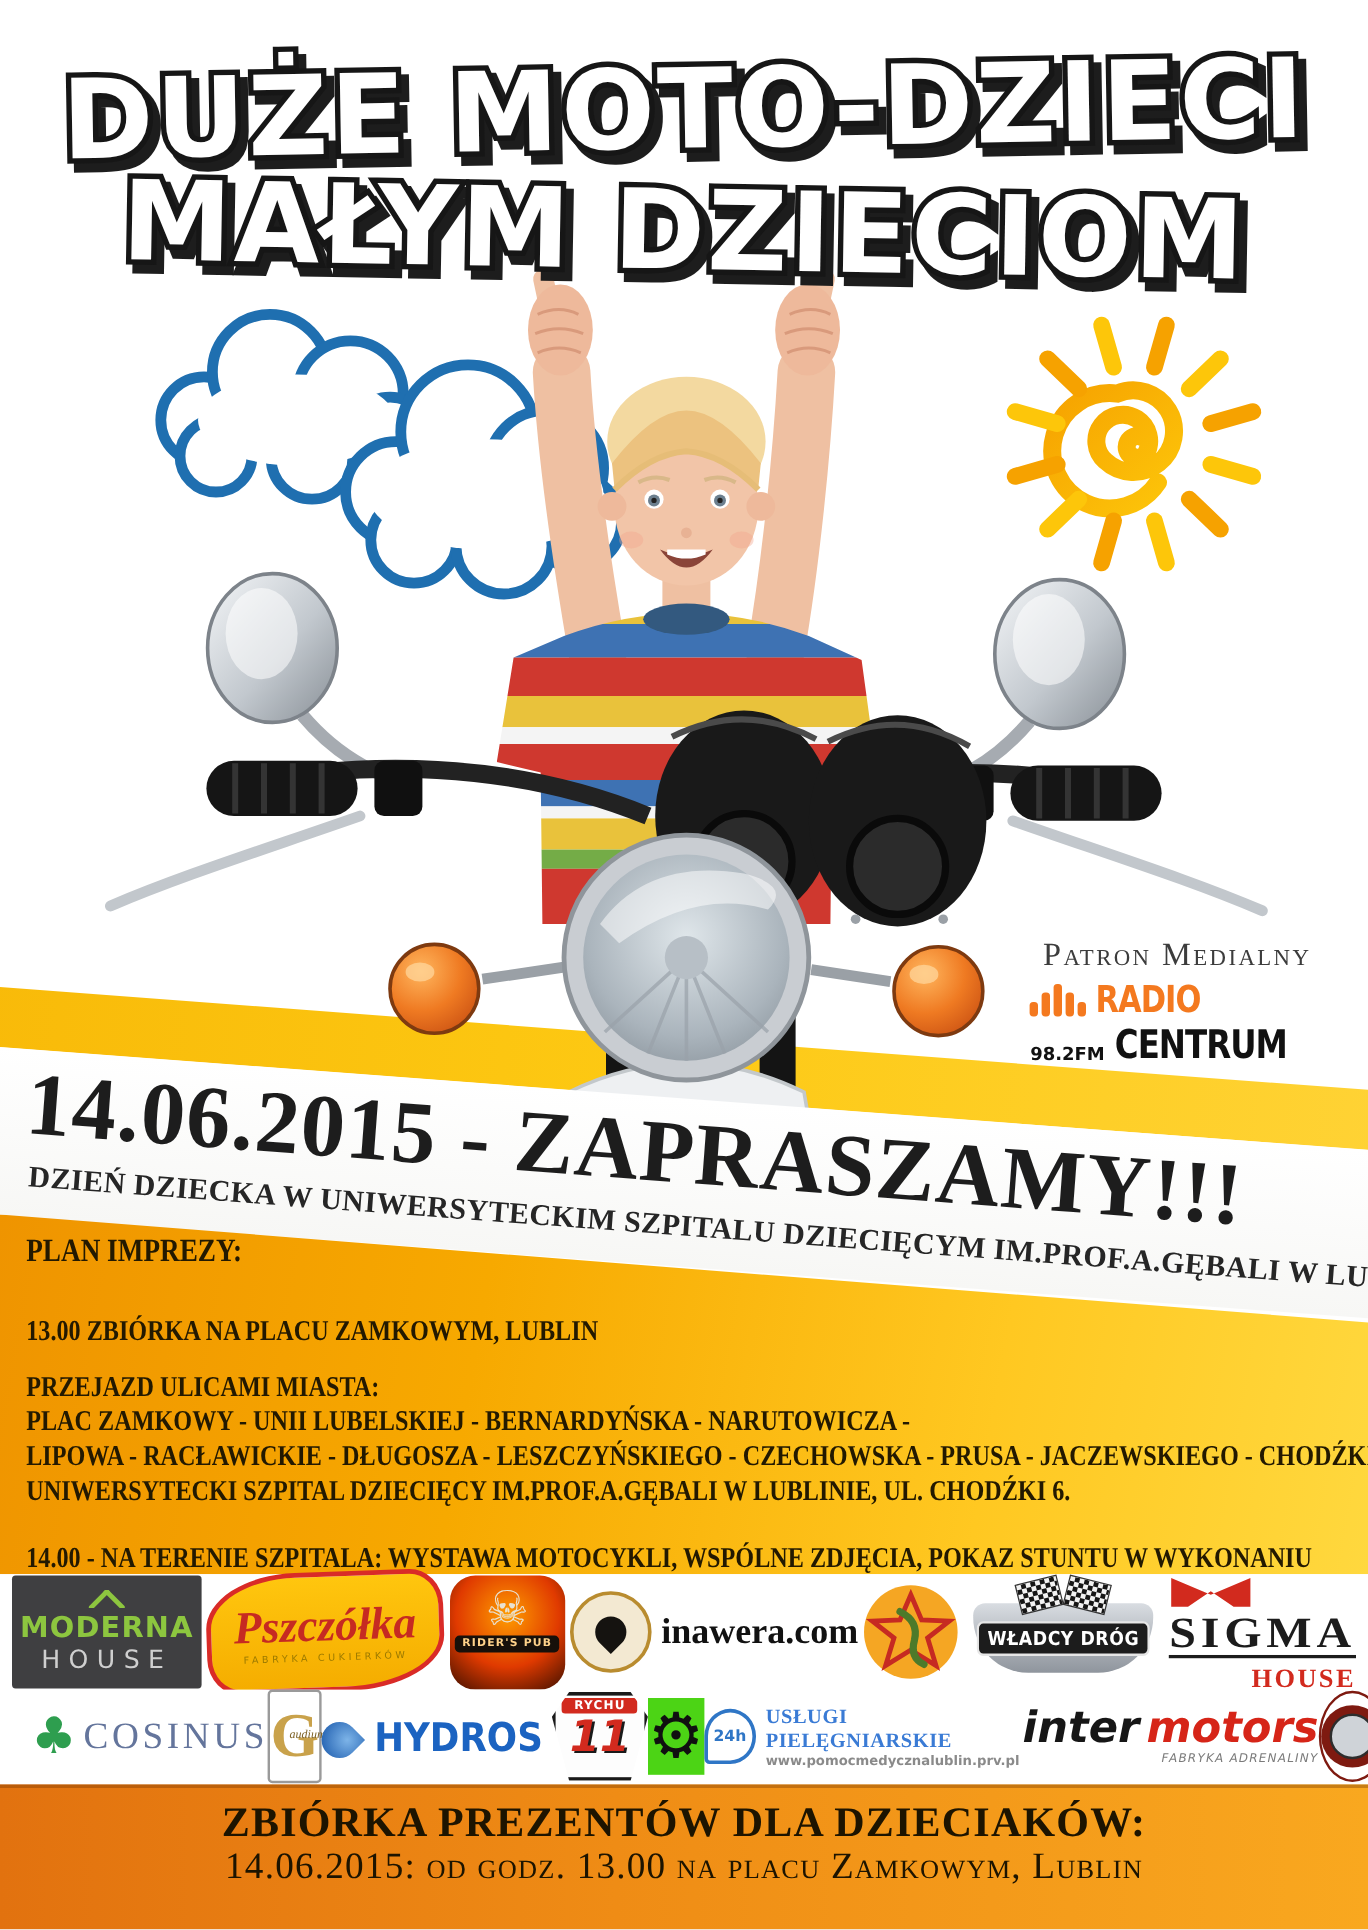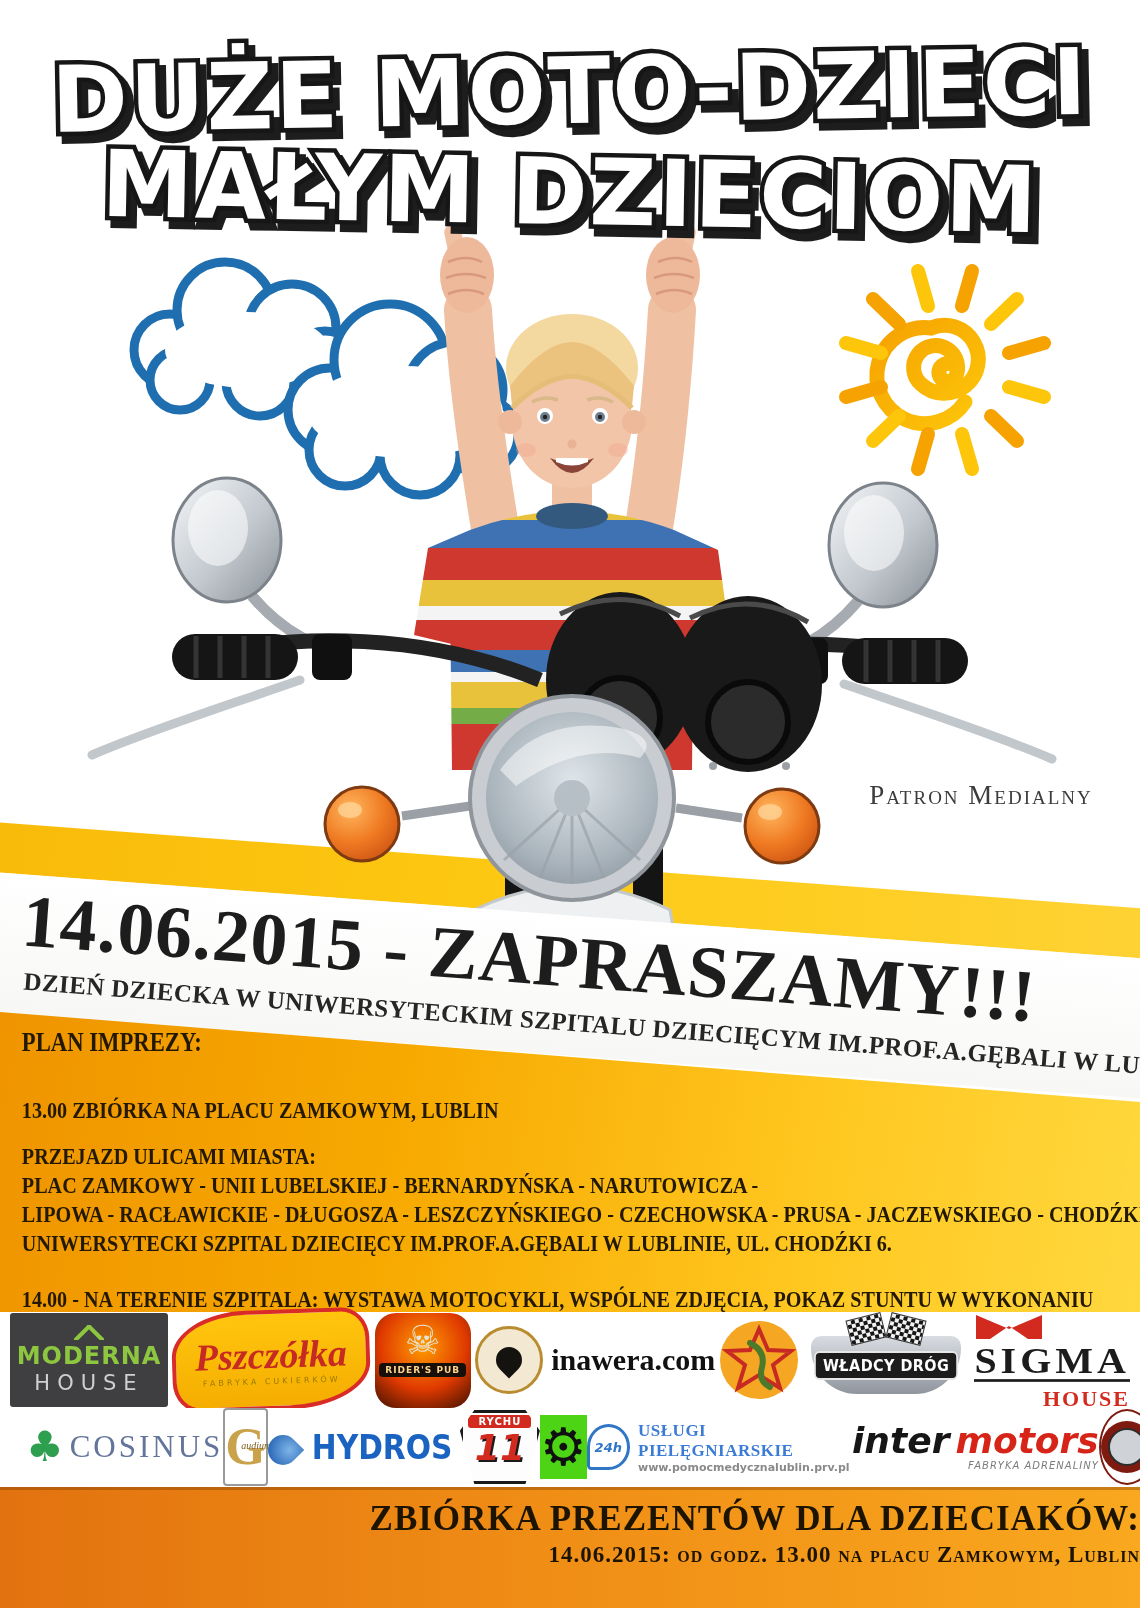--- a/index.html
+++ b/index.html
@@ -121,21 +121,21 @@
   .rychu-banner{background:#d22a1e;color:#fff;font-family:"DejaVu Sans",sans-serif;font-weight:bold;
                 font-size:10px;padding:1px 10px;margin-top:2px;border-radius:3px;letter-spacing:1px;}
   .rychu-num{color:#d22a1e;font-family:"DejaVu Sans",sans-serif;font-weight:bold;font-style:italic;
              font-size:36px;line-height:40px;text-shadow:2px 2px 0 #1a1a1a;}
 
   .gearbox{width:64px;height:64px;background:#4cd415;display:flex;align-items:center;justify-content:center;}
   .gear-glyph{font-family:"DejaVu Sans",sans-serif;font-size:52px;line-height:56px;color:#101010;}
 
   .uslugi{flex-direction:row;gap:8px;}
   .uslugi-badge{width:40px;height:40px;border:3px solid #2f76c6;border-radius:50% 50% 50% 10%;
-                color:#2f76c6;font-family:"DejaVu Sans",sans-serif;font-weight:bold;font-style:italic;
+                color:#2f76c6;font-family:"DejaVu Sans",sans-serif;font-weight:bold;
                 font-size:13px;display:flex;align-items:center;justify-content:center;}
   .uslugi-text{display:flex;flex-direction:column;}
   .uslugi-name{font-family:Liberation Serif, serif;font-weight:bold;font-size:17px;color:#3a7bd5;letter-spacing:.5px;}
   .uslugi-url{font-family:"DejaVu Sans",sans-serif;font-size:11px;color:#8a8a8a;font-weight:bold;}
 
   .intermotors{align-items:flex-start;}
   .im-row{display:flex;gap:6px;align-items:baseline;font-family:"DejaVu Sans",sans-serif;
           font-style:italic;font-weight:bold;font-size:36px;line-height:36px;}
   .im-inter{color:#161616;} .im-motors{color:#d62518;}
   .im-sub{align-self:flex-end;font-family:"DejaVu Sans",sans-serif;font-style:italic;font-size:10px;
@@ -144,23 +144,23 @@
   .clubbadge{width:72px;height:72px;border-radius:50%;background:#fff;border:2px solid #7e1a10;
              display:flex;align-items:center;justify-content:center;}
   .clubbadge-inner{width:52px;height:52px;border-radius:50%;background:#7e1a10;
                    display:flex;align-items:center;justify-content:center;}
   .clubbadge-core{width:34px;height:34px;border-radius:50%;background:#cfd3d8;border:2px solid #2d2d2d;}
 
   
   .footer{position:absolute;top:1487px;left:0;width:1140px;height:121px;z-index:5;
           background:linear-gradient(90deg,#e2720f,#ef8c15 45%,#f9a81f);
           border-top:3px solid rgba(110,50,0,.35);box-sizing:border-box;
-          display:flex;flex-direction:column;align-items:flex-end;padding-top:10px;color:#1d1400;}
+          display:flex;flex-direction:column;align-items:center;padding-top:10px;color:#1d1400;}
   .footer-line1{font-weight:bold;font-size:35px;line-height:37px;letter-spacing:1px;}
-  .footer-line2,.footer-line3{font-weight:bold;font-variant:small-caps;font-size:23px;line-height:36px;letter-spacing:1px;}
+  .footer-line2,.footer-line3{font-weight:normal;font-variant:small-caps;font-size:31px;line-height:36px;letter-spacing:1px;}
 </style>
 </head>
 <body>
 
 <div class="poster">
 
   <svg class="title-svg" width="1140" height="235">
     <g font-family="DejaVu Sans, sans-serif" font-weight="bold" text-anchor="middle" letter-spacing="2">
       <text x="576" y="118" font-size="92" fill="#1d1d1d" stroke="#1d1d1d" stroke-width="10" transform="rotate(-1 570 80)">DUŻE MOTO-DZIECI</text>
       <text x="570" y="111" font-size="92" fill="#ffffff" stroke="#161616" stroke-width="9" paint-order="stroke" transform="rotate(-1 570 80)">DUŻE MOTO-DZIECI</text>
@@ -341,20 +341,36 @@
         <circle cx="572" cy="588" r="86" fill="url(#gGlass)"></circle>
         <path d="M572,588 L504,650 M572,588 L540,668 M572,588 L572,674 M572,588 L604,668 M572,588 L640,650" stroke="#9aa2aa" stroke-width="3" opacity=".7"></path>
         <path d="M500,560 Q540,505 620,518 Q660,528 640,548 Q580,530 516,576 Z" fill="#ffffff" opacity=".5"></path>
         <circle cx="572" cy="588" r="18" fill="#b7bfc6"></circle>
       </g>
     </g>
   </svg>
 
   <div class="patron">
     <div class="patron-label">Patron Medialny</div>
+    <div class="radio-logo">
+      <div class="radio-row">
+        <span class="radio-bars">
+          <span class="rb1"></span>
+            <span class="rb2"></span>
+            <span class="rb3"></span>
+            <span class="rb4"></span>
+            <span class="rb5"></span>
+        </span>
+        <span class="radio-word">RADIO</span>
+      </div>
+      <div class="radio-row">
+        <span class="radio-freq">98.2FM</span>
+        <span class="radio-centrum">CENTRUM</span>
+      </div>
+    </div>
   </div>
 
   <div class="white-band">
     <div class="band-headline">14.06.2015 - ZAPRASZAMY!!!</div>
     <div class="band-subtitle">DZIEŃ DZIECKA W UNIWERSYTECKIM SZPITALU DZIECIĘCYM IM.PROF.A.GĘBALI W LUBLINIE</div>
   </div>
 
   <div class="plan-section">
     <div class="plan-inner">
       <div class="plan-heading">PLAN IMPREZY:</div>

